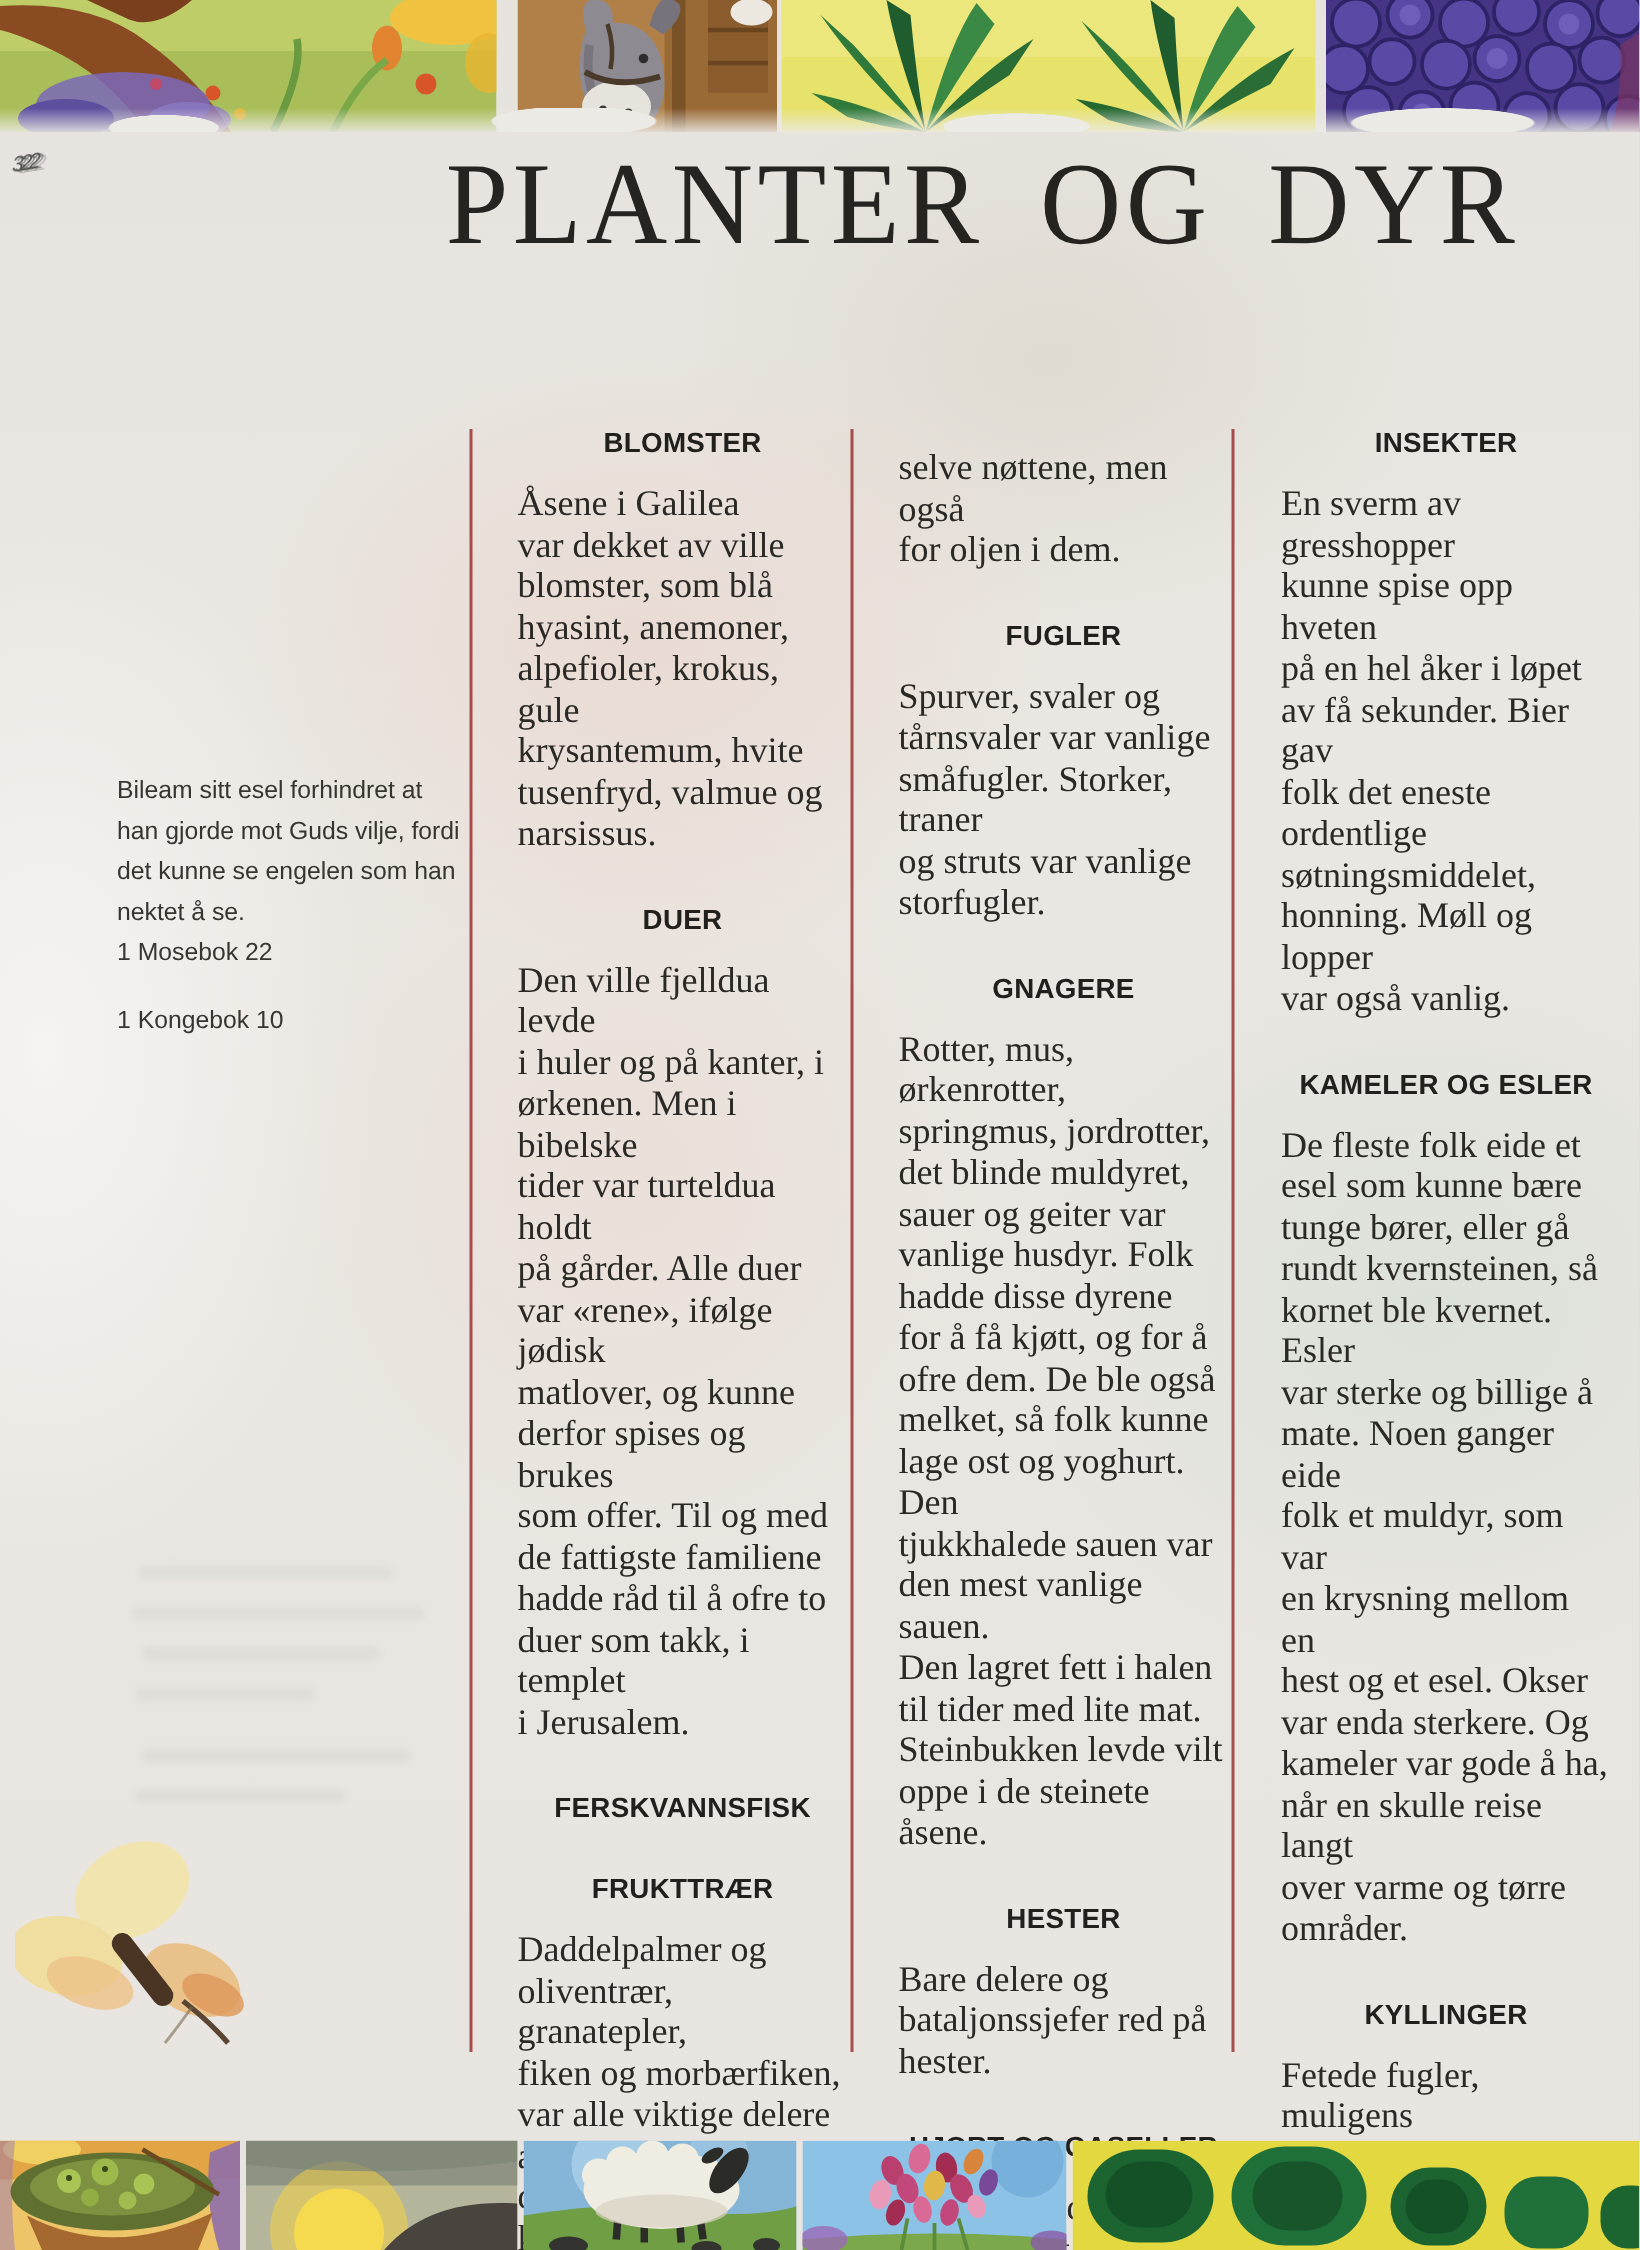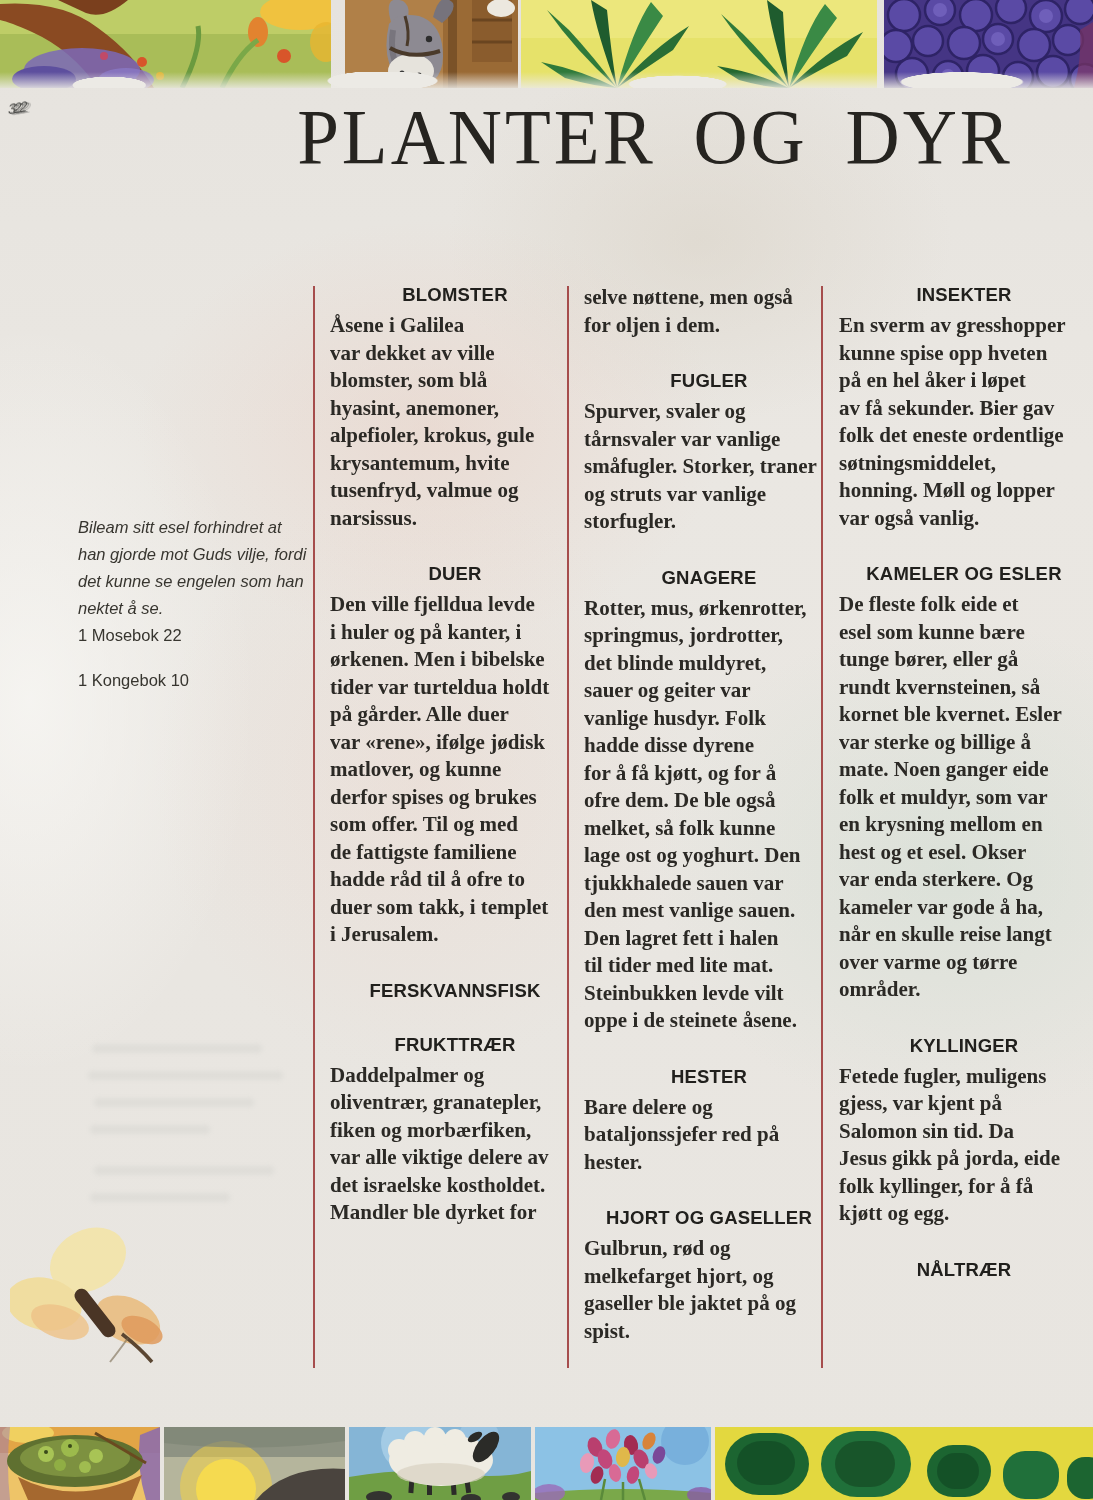--- a/index.html
+++ b/index.html
@@ -40,34 +40,34 @@
     transform:scaleY(1.04);
   }
   .rule{position:absolute;top:286px;height:1082px;width:2px;background:#9a3332;opacity:.85;}
   .rule-1{left:313px;}
   .rule-2{left:567px;}
   .rule-3{left:821px;}
   
   .margin-notes{position:absolute;left:78px;top:514px;width:230px;
     font-family:"Liberation Sans",sans-serif;color:#37352f;}
   .note{margin:0 0 18px 0;}
-  .note-body{margin:0;font-style:italic;font-size:16.5px;line-height:27px;white-space:pre-line;}
+  .note-body{margin:0;font-size:16.5px;line-height:27px;white-space:pre-line;}
   .note-ref{margin:0;font-style:normal;font-size:16.5px;line-height:27px;}
   
   .col{position:absolute;top:283px;width:252px;color:#2b2925;}
   .col-1{left:329px;}
   .col-2{left:583px;}
   .col-3{left:838px;}
   .section{margin:0 0 30px 0;}
   .section h2{
     margin:0 0 5px 0;font-family:"Liberation Sans",sans-serif;font-size:18.5px;
     font-weight:700;letter-spacing:.2px;color:#21201d;line-height:24px;text-align:center;
   }
   .section h2:empty{display:none;}
-  .section p{margin:1px;font-size:21px;line-height:27.5px;white-space:pre-line;font-weight:bold;}
+  .section p{margin:16px;font-size:24px;line-height:27.5px;white-space:pre-line;}
   
   .ghost{position:absolute;background:#aeb2ae;opacity:.16;filter:blur(2.5px);border-radius:4px;height:9px;}
   
   .butterfly{position:absolute;left:10px;top:1218px;}
 </style>
 </head>
 <body>
 
 <div class="page">
 

